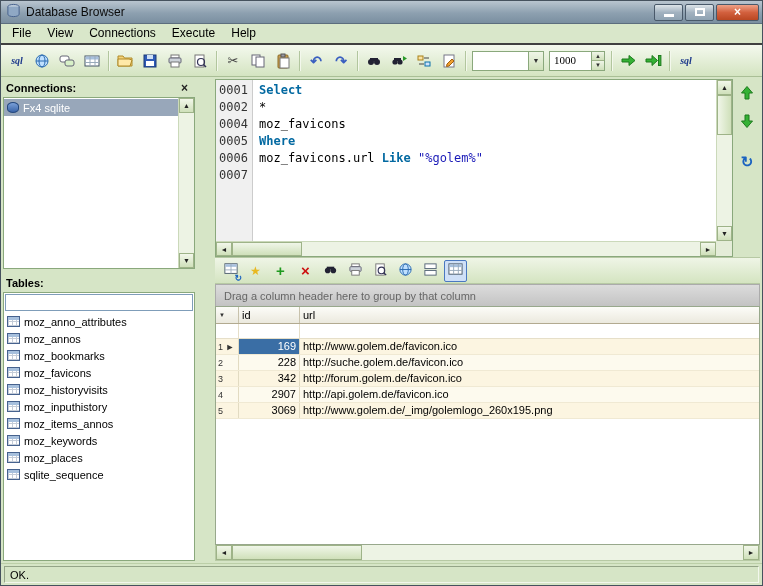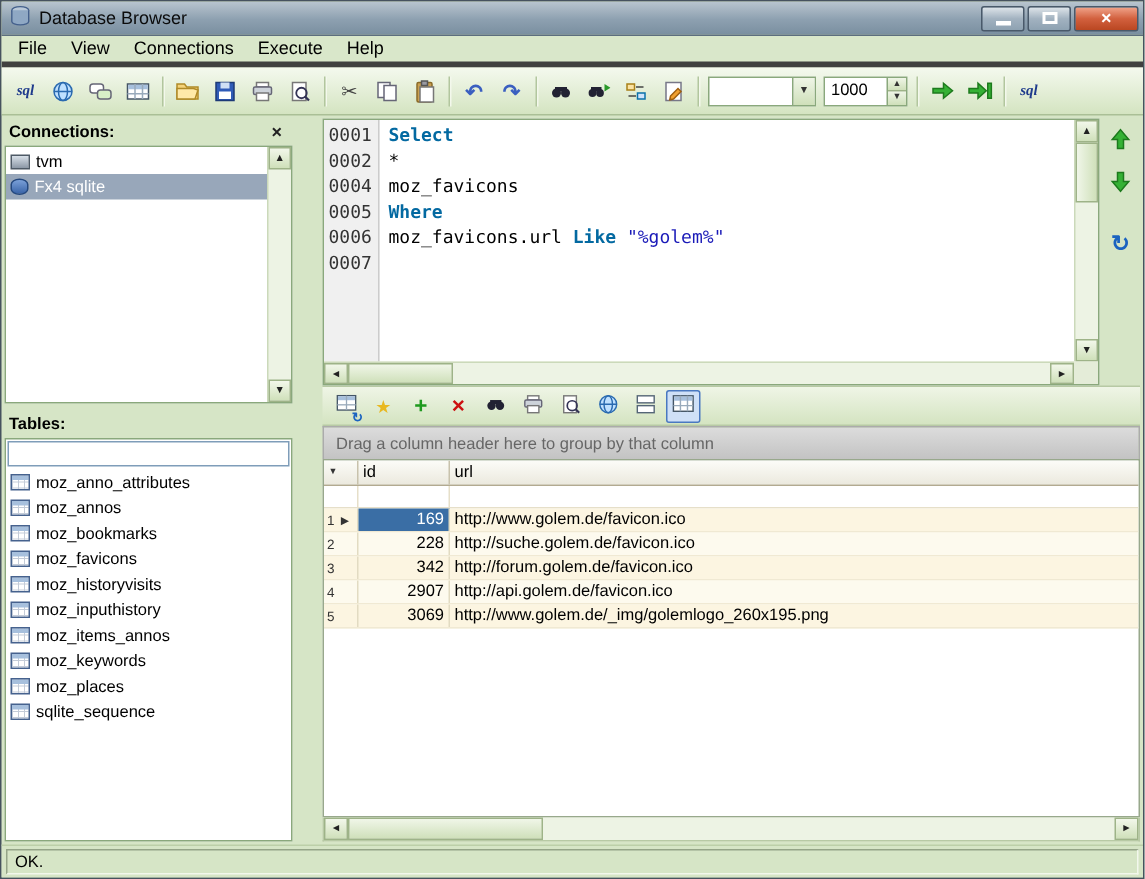--- a/index.html
+++ b/index.html
@@ -13,37 +13,37 @@
   .titlebar{height:23px;flex:none;display:flex;align-items:center;gap:5px;padding:0 3px 0 5px;
     background:linear-gradient(#b9c5cf,#8da0b0 55%,#7a8fa0);border-bottom:1px solid #5c6e7e;}
   .title-text{font-size:12px;color:#0b0b0b;}
   .win-btns{margin-left:auto;display:flex;gap:2px;}
   .wbtn{width:29px;height:17px;border:1px solid #49596a;border-radius:2px;display:flex;align-items:center;justify-content:center;
     background:linear-gradient(#dde4e9,#a2b2c0 50%,#8ea2b2);color:#fff;font-weight:bold;font-size:12px;}
   .wbtn.close{width:43px;background:linear-gradient(#efa288,#d2603e 50%,#ba4722);}
   .minbar{width:10px;height:3px;background:#fff;margin-top:7px;}
   .maxbox{width:10px;height:8px;border:2px solid #fff;}
   
-  .menubar{height:21px;flex:none;display:flex;align-items:center;background:#d9e7ca;border-bottom:4px solid #404040;padding-left:3px;}
+  .menubar{height:21px;flex:none;display:flex;align-items:center;background:#d9e7ca;border-bottom:2px solid #404040;padding-left:3px;}
   .menu-item{padding:2px 8px 3px 8px;}
   
   .toolbar{height:32px;flex:none;display:flex;align-items:center;gap:1px;padding:2px 4px;
     background:linear-gradient(#f4f9ee,#d4e4c1);border-bottom:1px solid #aabf96;}
   .tbtn{width:24px;height:24px;flex:none;display:flex;align-items:center;justify-content:center;border:1px solid transparent;border-radius:2px;}
   .tbtn svg{display:block;}
   .tsep{width:1px;height:20px;background:#b2c69e;box-shadow:1px 0 0 #f3f8ec;margin:0 3px;flex:none;}
   .sqlico{font-family:"Liberation Serif",serif;font-style:italic;font-weight:bold;font-size:10px;color:#1e3a8c;}
   .glyph-ic{font-size:13px;line-height:1;}
   .undo-g{color:#3a5fc0;font-weight:bold;font-size:14px;}
   .cut-g{color:#444;font-size:13px;}
   .combo{width:72px;height:20px;background:#fff;border:1px solid #8aa87c;display:flex;align-items:stretch;margin:0 2px;}
   .combo-val{flex:1;padding:2px 3px;font-size:11px;}
   .combo-btn{width:15px;background:linear-gradient(#eff5e7,#cfe0ba);border-left:1px solid #8aa87c;display:flex;align-items:center;justify-content:center;font-size:7px;color:#333;}
   .spinner{width:56px;height:20px;background:#fff;border:1px solid #8aa87c;display:flex;margin:0 2px;}
-  .spin-val{flex:1;padding:2px 0 0 4px;font-size:11px;}
+  .spin-val{flex:1;padding:2px 0 0 4px;font-size:11px;font-family:Liberation Serif, serif;}
   .spin-btns{width:13px;display:flex;flex-direction:column;border-left:1px solid #8aa87c;}
   .spin-b{flex:1;font-size:6px;display:flex;align-items:center;justify-content:center;background:linear-gradient(#eff5e7,#cfe0ba);color:#333;}
   .spin-b + .spin-b{border-top:1px solid #9eb388;}
   
   .main{flex:1;display:flex;padding:2px;gap:20px;min-height:0;}
   .left{width:192px;flex:none;display:flex;flex-direction:column;min-height:0;}
   .panel-header{height:18px;flex:none;display:flex;align-items:center;font-weight:bold;font-size:11px;padding:0 3px;}
   .phx{margin-left:auto;width:15px;text-align:center;font-weight:bold;font-size:12px;color:#222;}
   .conn-box{height:172px;flex:none;border:1px solid #8aa87c;background:#fff;display:flex;}
   .conn-list{flex:1;padding-top:1px;}
@@ -322,24 +322,20 @@
 
   <div class="main">
 
     <div class="left">
       <div class="panel-header">
         <span>Connections:</span>
         <span class="phx">×</span>
       </div>
       <div class="conn-box">
         <div class="conn-list" id="conn-list">
-            <div class="conn-item">
-              <span class="ci computer-icon"></span>
-              <span class="ci-label">tvm</span>
-            </div>
             <div class="conn-item sel">
               <span class="ci database-icon"></span>
               <span class="ci-label">Fx4 sqlite</span>
             </div>
           </div>
         <div class="vscroll">
           <span class="sb-arrow">▲</span>
           <span class="sb-fill"></span>
           <span class="sb-arrow">▼</span>
         </div>

